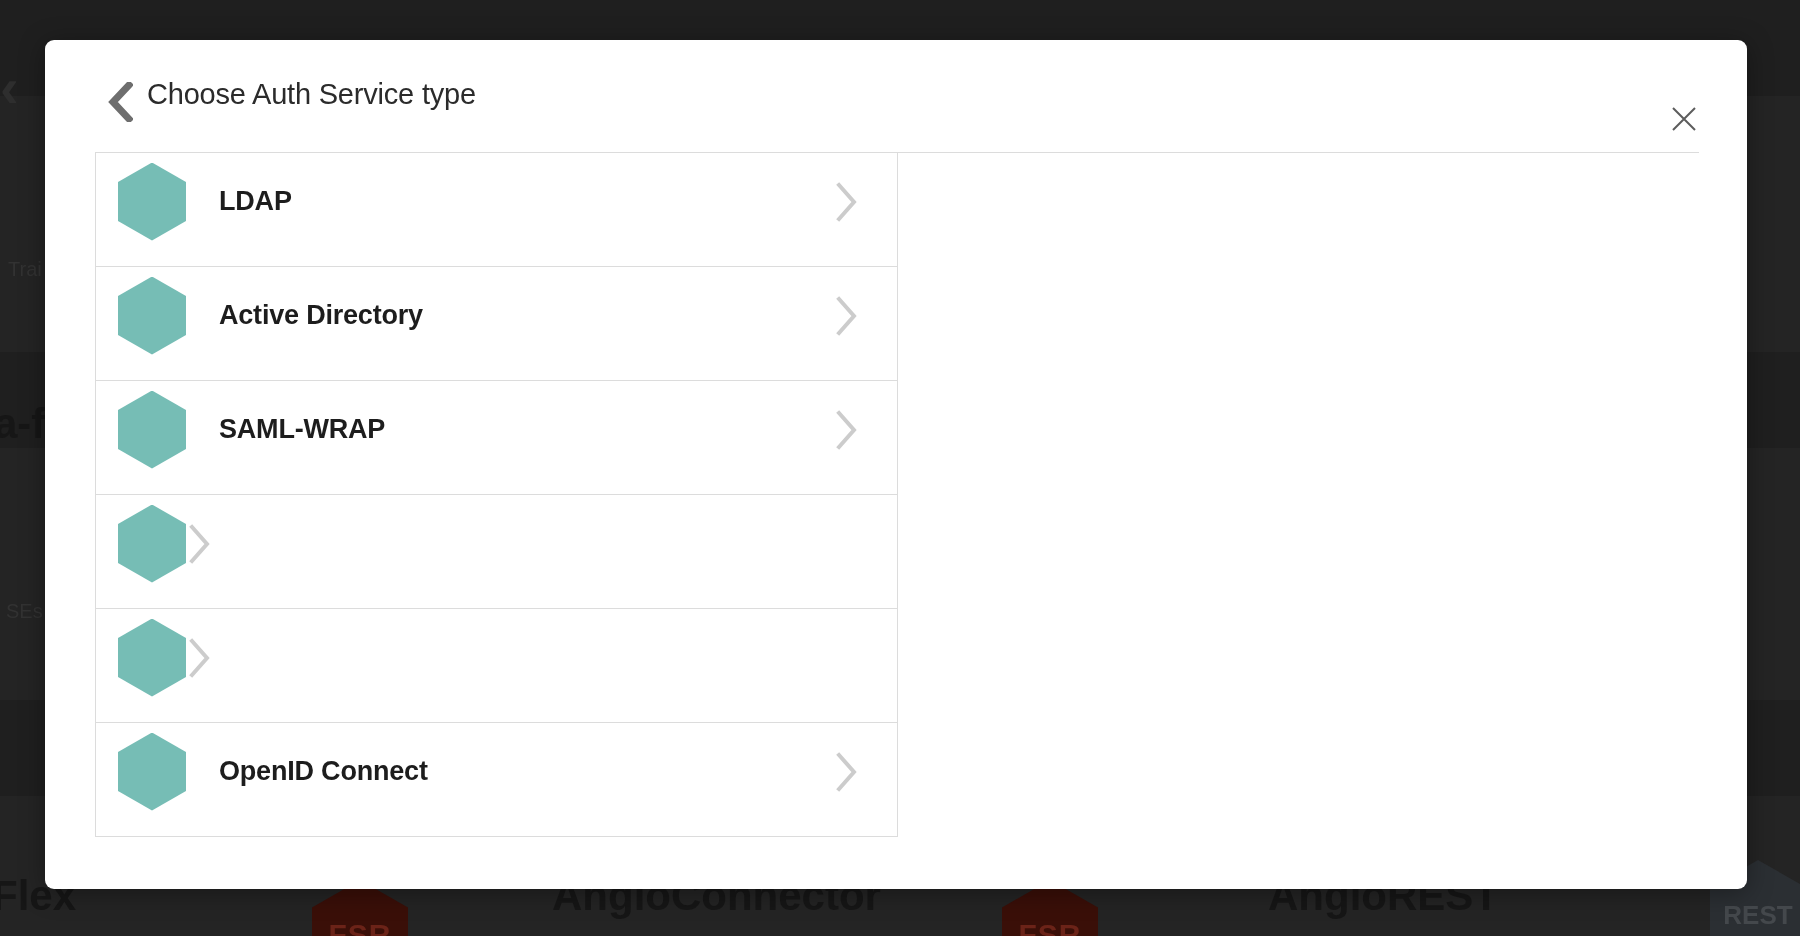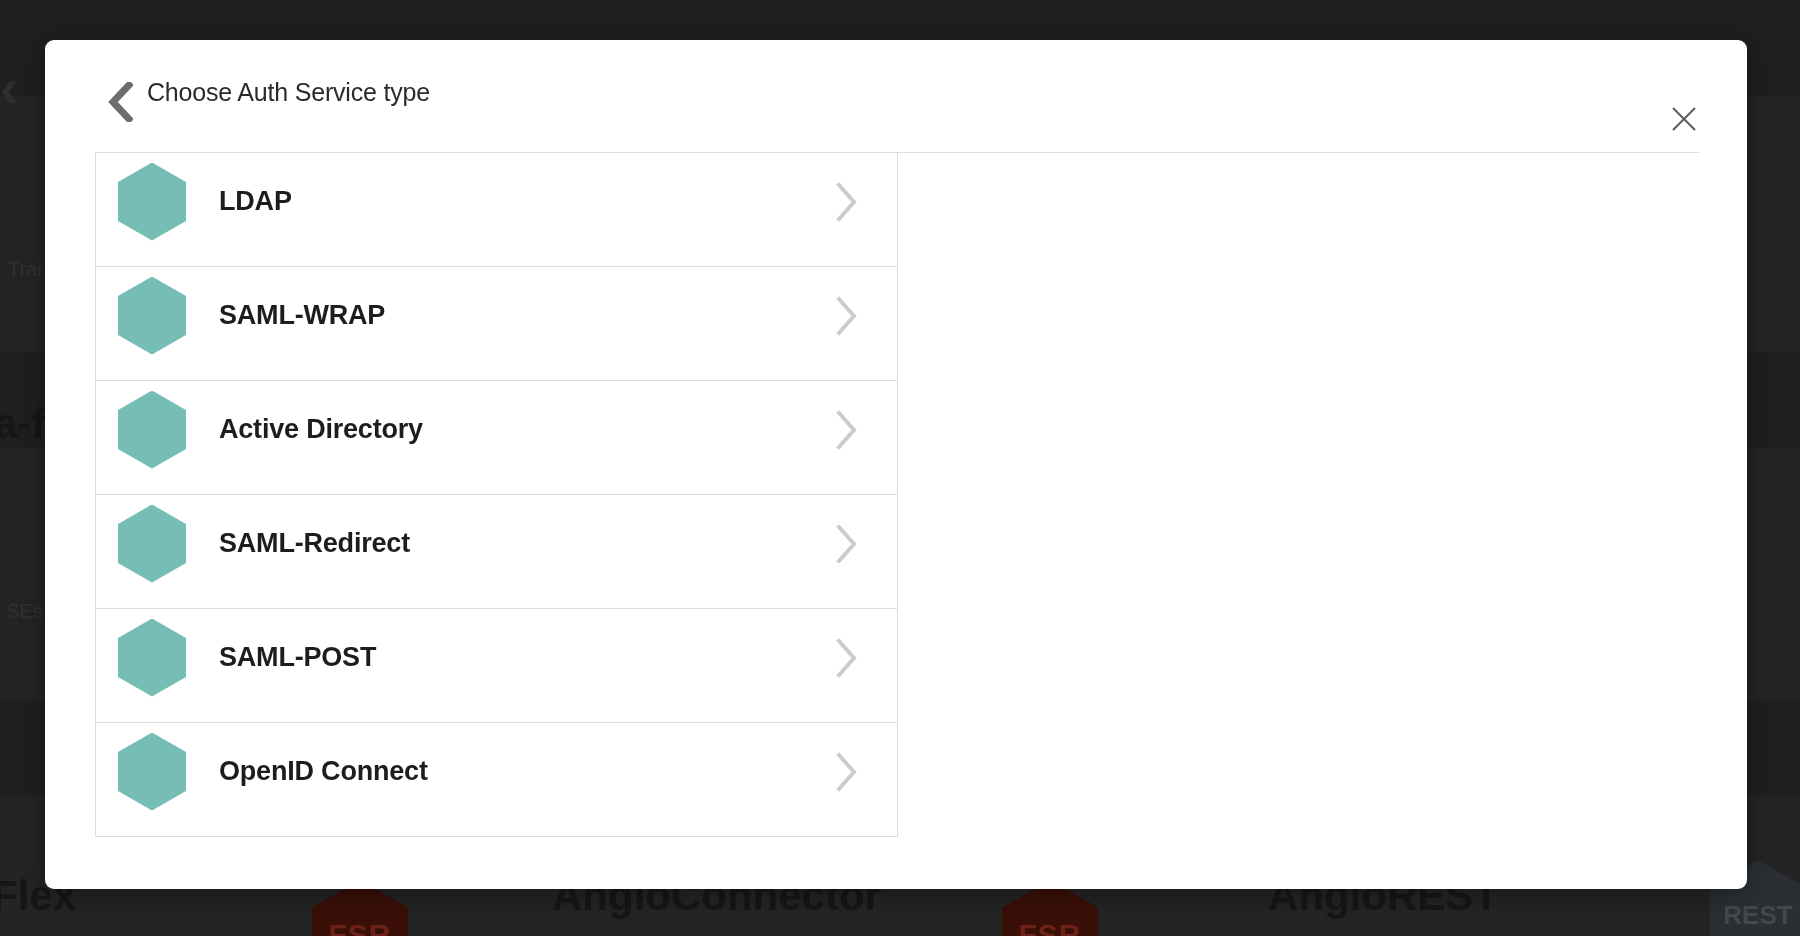--- a/index.html
+++ b/index.html
@@ -117,21 +117,21 @@
     height: 44px;
     cursor: pointer;
     display: flex;
     align-items: center;
     justify-content: center;
   }
   .modal-title {
     position: absolute;
     left: 102px;
     top: 38px;
-    font-size: 25px;
+    font-size: 29px;
     color: #2b2b2b;
     letter-spacing: -0.2px;
     white-space: nowrap;
   }
   .close-btn {
     position: absolute;
     right: 46px;
     top: 62px;
     width: 34px;
     height: 34px;
@@ -257,48 +257,46 @@
         <div class="auth-hex"></div>
         <div class="auth-label">LDAP</div>
         <div class="auth-arrow">
           <svg width="22" height="40" viewBox="0 0 22 40">
             <path d="M4 3 L19 20 L4 37" fill="none" stroke="#cccccc" stroke-width="4" stroke-linecap="square"></path>
           </svg>
         </div>
       </div>
       <div class="auth-cell">
         <div class="auth-hex"></div>
+        <div class="auth-label">Active Directory</div>
+        <div class="auth-arrow">
+          <svg width="22" height="40" viewBox="0 0 22 40">
+            <path d="M4 3 L19 20 L4 37" fill="none" stroke="#cccccc" stroke-width="4" stroke-linecap="square"></path>
+          </svg>
+        </div>
+      </div>
+      <div class="auth-cell">
+        <div class="auth-hex"></div>
         <div class="auth-label">SAML-WRAP</div>
         <div class="auth-arrow">
           <svg width="22" height="40" viewBox="0 0 22 40">
             <path d="M4 3 L19 20 L4 37" fill="none" stroke="#cccccc" stroke-width="4" stroke-linecap="square"></path>
           </svg>
         </div>
       </div>
       <div class="auth-cell">
         <div class="auth-hex"></div>
-        <div class="auth-label">Active Directory</div>
-        <div class="auth-arrow">
-          <svg width="22" height="40" viewBox="0 0 22 40">
-            <path d="M4 3 L19 20 L4 37" fill="none" stroke="#cccccc" stroke-width="4" stroke-linecap="square"></path>
-          </svg>
-        </div>
-      </div>
-      <div class="auth-cell">
-        <div class="auth-hex"></div>
-        <div class="auth-label">SAML-Redirect</div>
-        <div class="auth-arrow">
-          <svg width="22" height="40" viewBox="0 0 22 40">
-            <path d="M4 3 L19 20 L4 37" fill="none" stroke="#cccccc" stroke-width="4" stroke-linecap="square"></path>
-          </svg>
-        </div>
-      </div>
-      <div class="auth-cell">
-        <div class="auth-hex"></div>
-        <div class="auth-label">SAML-POST</div>
+        <div class="auth-arrow">
+          <svg width="22" height="40" viewBox="0 0 22 40">
+            <path d="M4 3 L19 20 L4 37" fill="none" stroke="#cccccc" stroke-width="4" stroke-linecap="square"></path>
+          </svg>
+        </div>
+      </div>
+      <div class="auth-cell">
+        <div class="auth-hex"></div>
         <div class="auth-arrow">
           <svg width="22" height="40" viewBox="0 0 22 40">
             <path d="M4 3 L19 20 L4 37" fill="none" stroke="#cccccc" stroke-width="4" stroke-linecap="square"></path>
           </svg>
         </div>
       </div>
       <div class="auth-cell">
         <div class="auth-hex"></div>
         <div class="auth-label">OpenID Connect</div>
         <div class="auth-arrow">

